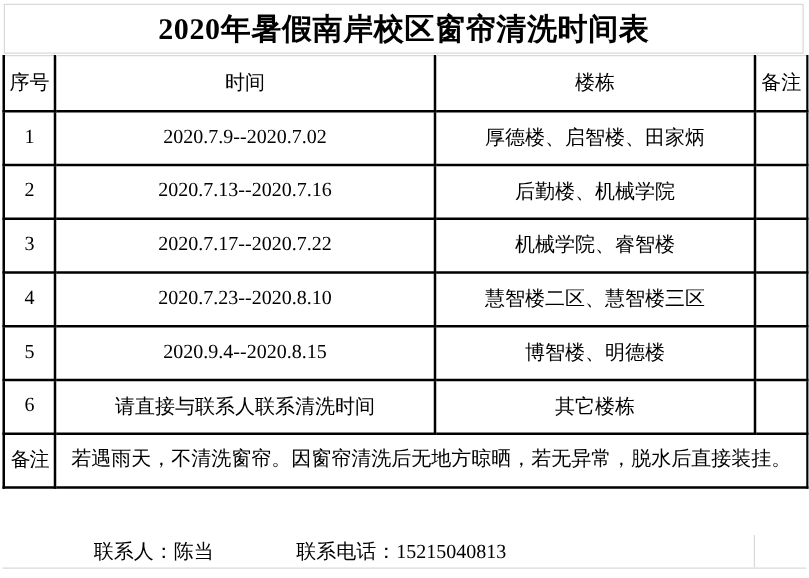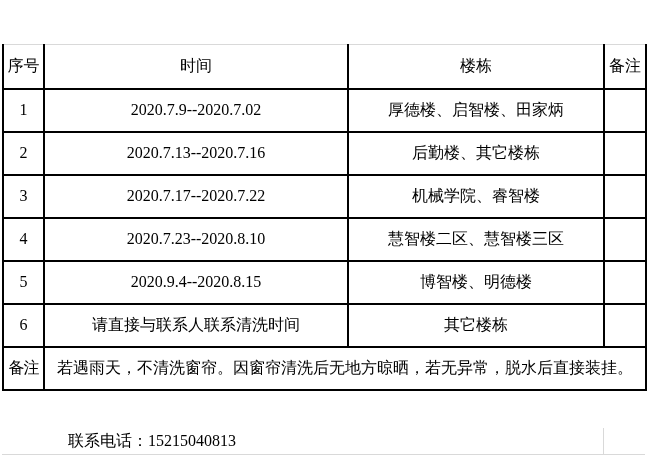--- a/index.html
+++ b/index.html
@@ -68,20 +68,21 @@
     left: 601px; top: 0; bottom: 0;
     width: 0;
     border-left: 1px solid #d9d9d9;
   }
 </style>
 </head>
 <body>
 
 <div class="page">
 
+  <div class="title-box">2020年暑假南岸校区窗帘清洗时间表</div>
 
   <table class="schedule">
     <colgroup>
       <col style="width:41px">
       <col style="width:304px">
       <col style="width:256px">
       <col style="width:42px">
     </colgroup>
     <thead>
       <tr>
@@ -94,21 +95,21 @@
     <tbody>
       <tr>
         <td>1</td>
         <td>2020.7.9--2020.7.02</td>
         <td>厚德楼、启智楼、田家炳</td>
         <td></td>
       </tr>
       <tr>
         <td>2</td>
         <td>2020.7.13--2020.7.16</td>
-        <td>后勤楼、其它楼栋</td>
+        <td>后勤楼、机械学院</td>
         <td></td>
       </tr>
       <tr>
         <td>3</td>
         <td>2020.7.17--2020.7.22</td>
         <td>机械学院、睿智楼</td>
         <td></td>
       </tr>
       <tr>
         <td>4</td>
@@ -129,17 +130,18 @@
         <td></td>
       </tr>
       <tr class="notes-row">
         <td class="notes-label">备注</td>
         <td class="notes-text" colspan="3">若遇雨天，不清洗窗帘。因窗帘清洗后无地方晾晒，若无异常，脱水后直接装挂。</td>
       </tr>
     </tbody>
   </table>
 
   <div class="footer-row">
+    <span class="footer-contact">联系人：陈当</span>
     <span class="footer-phone">联系电话：15215040813</span>
     <div class="footer-divider"></div>
   </div>
 
 </div>
 
 </body></html>

